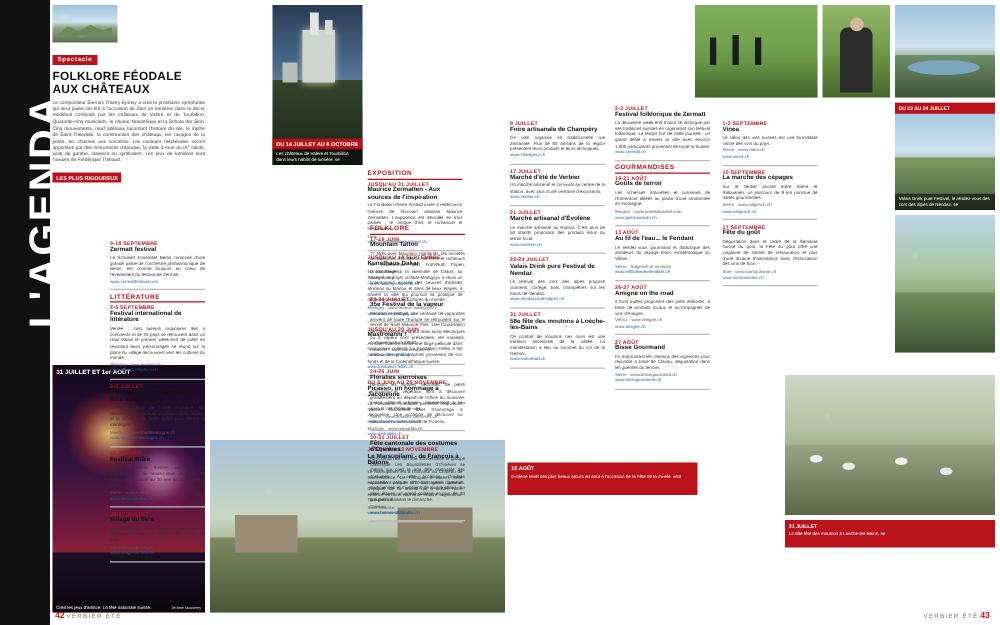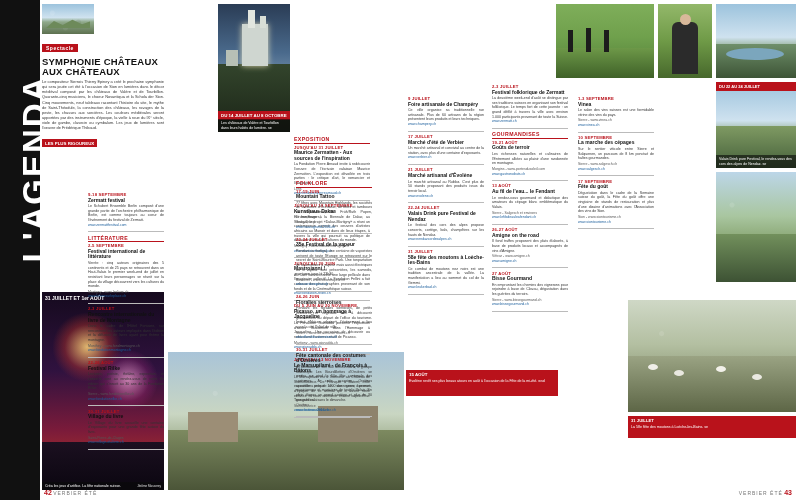--- a/index.html
+++ b/index.html
@@ -112,21 +112,21 @@
     <div class="vtext">L'AGENDA</div>
   </div>
 
   <div class="photo sky-mt" style="left:42px; top:4px; width:52px; height:30px;">
     <div class="noise"></div>
     <div class="shape" style="left:4px;top:14px;width:44px;height:10px;background:#6d8a5a;clip-path:polygon(0 100%,18% 30%,38% 70%,60% 18%,82% 62%,100% 36%,100% 100%);"></div>
   </div>
 
   <div class="feature" style="left:42px; top:36px; width:122px;">
     <div class="kicker">Spectacle</div>
-    <h1>SYMPHONIE CHÂTEAUX AUX CHÂTEAUX</h1>
+    <h1>FOLKLORE FÉODALE AUX CHÂTEAUX</h1>
     <div class="lead">Le compositeur Sierrois Thierry Epiney a créé le prochaine symphonie qui sera jouée cet été à l'occasion de Sion en lumières dans le décor médiéval composé par les châteaux de Valère et de Tourbillon. Quarante-cinq musiciens, le choeur Novantiqua et la Schola der Sion. Cinq mouvements, neuf tableaux racontant l'histoire du site, le mythe de Saint-Théodule, la construction des châteaux, les ravages de la peste, les chasses aux sorcières. Les couleurs médiévales seront apportées par des instruments d'époque, la vielle à roue du IX° siècle, viole de gambe, clavecin ou cymbalum. Les jeux de lumières sont l'oeuvre de Frédérique Thibaud.</div>
     <div class="tagbox">LES PLUS RIGOUREUX</div>
   </div>
 
   <div class="photo sky-castle" style="left:218px; top:4px; width:72px; height:128px;">
     <div class="shape" style="left:0;top:60px;width:72px;height:68px;background:linear-gradient(#33452c,#1b2417);"></div>
     <div class="shape" style="left:24px;top:20px;width:26px;height:42px;background:#cfd6d0;box-shadow:0 0 6px rgba(255,245,200,.8);"></div>
     <div class="shape" style="left:30px;top:6px;width:7px;height:18px;background:#e2e6df;"></div>
     <div class="shape" style="left:42px;top:12px;width:6px;height:12px;background:#d8ded6;"></div>
     <div class="shape" style="left:8px;top:46px;width:12px;height:16px;background:#b7c0b6;"></div>

